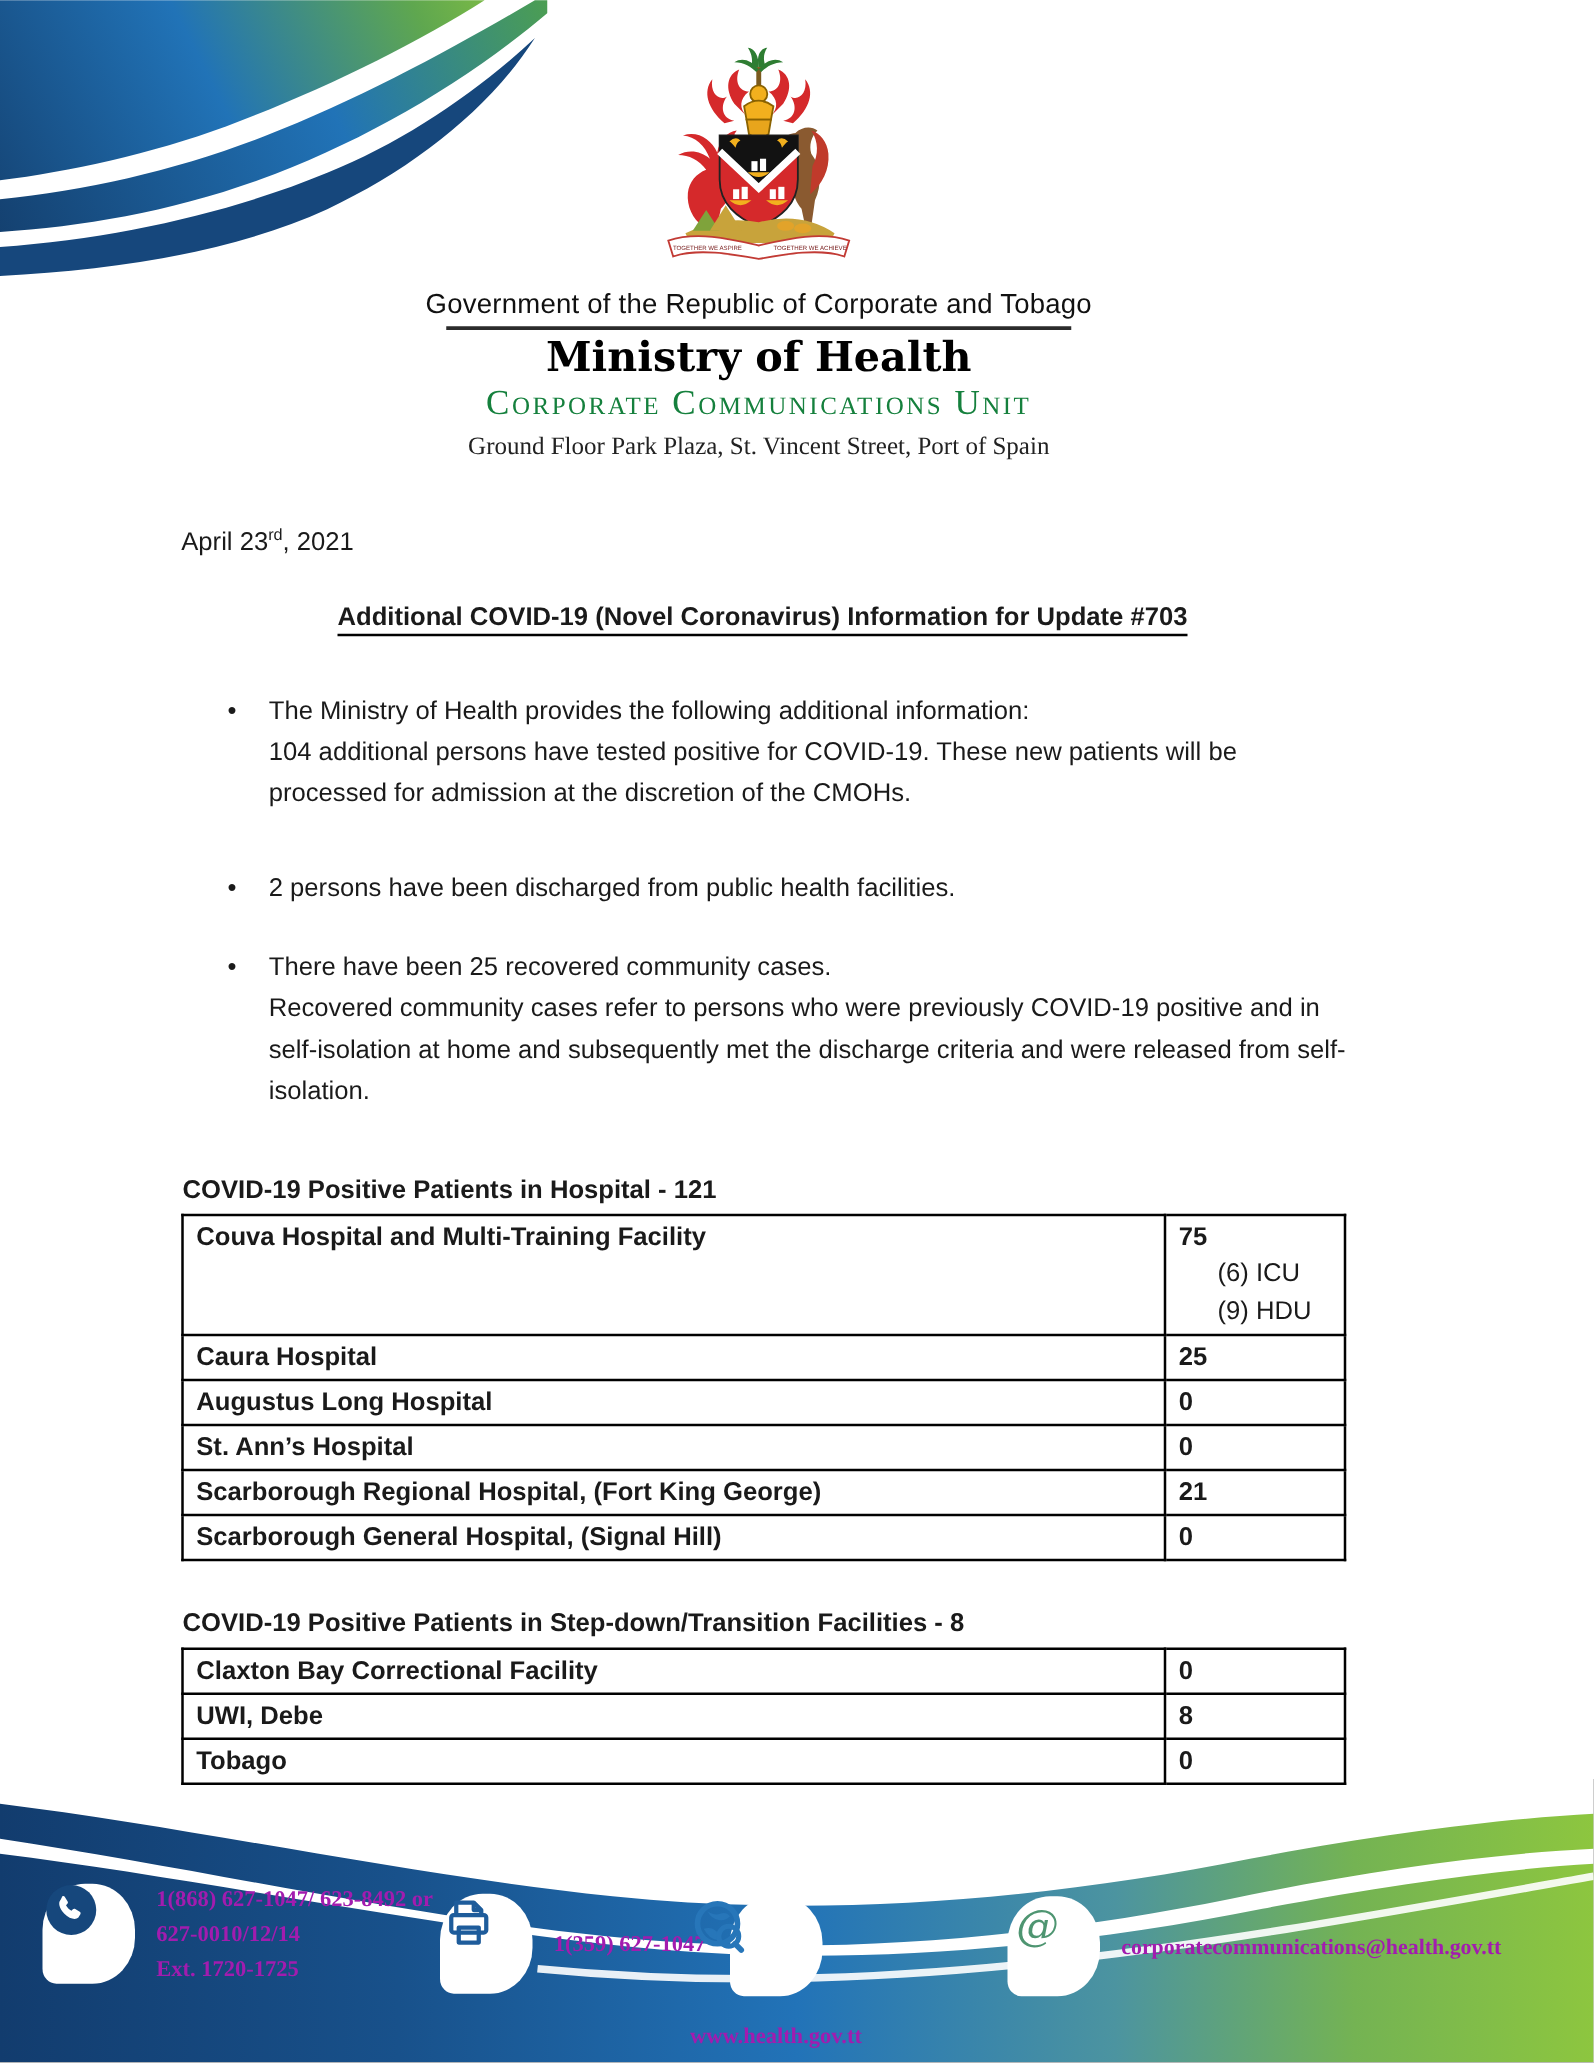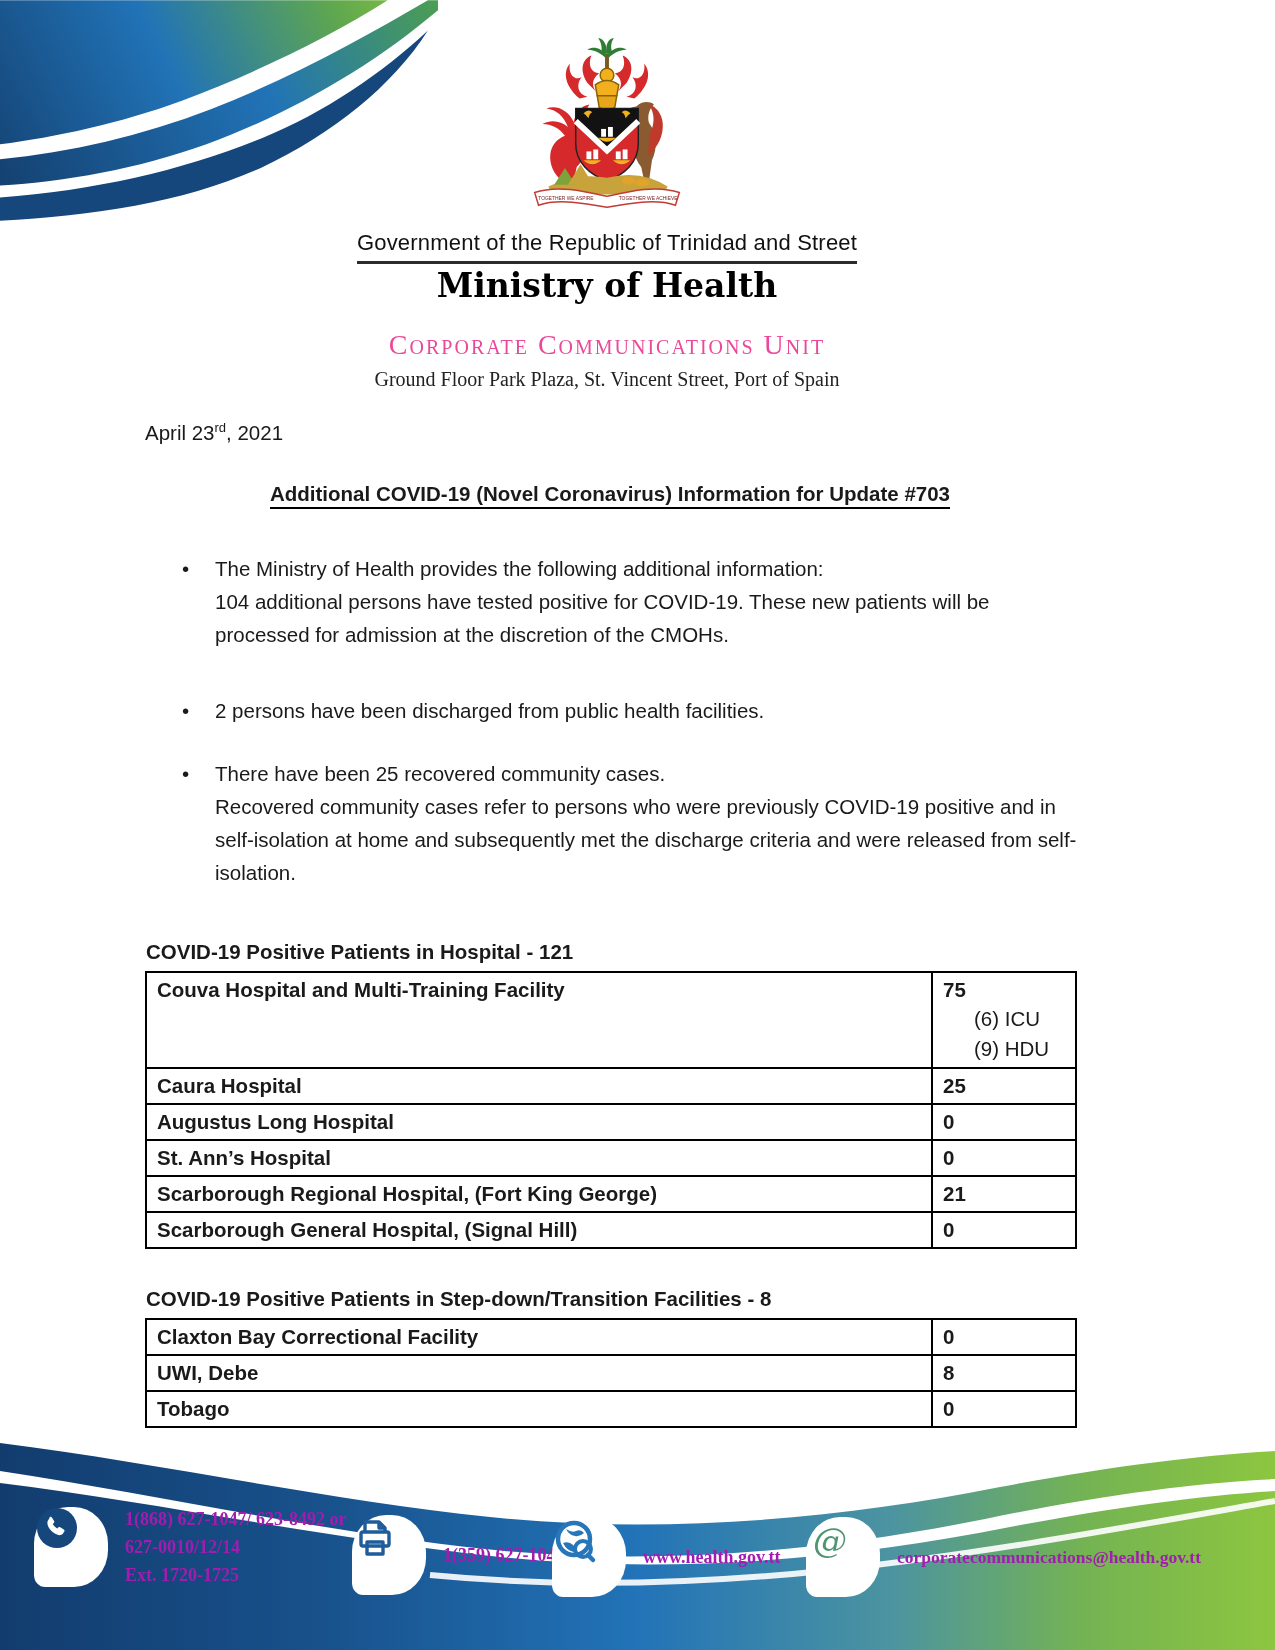--- a/index.html
+++ b/index.html
@@ -11,21 +11,21 @@
   
   .top-swoosh{position:absolute;top:0;left:0;width:438px;height:222px;}
   .footer-band{position:absolute;left:0;bottom:0;width:1275px;height:215px;}
   .footer-band svg{position:absolute;inset:0;}
   
   .header-block{position:absolute;top:38px;left:0;width:1214px;text-align:center;}
   .coat-of-arms{display:block;margin:0 auto;}
   .gov-line{font-size:22px;margin-top:16px;letter-spacing:.2px;color:#111;}
   .gov-rule{width:500px;margin:5px auto 2px;border:0;border-top:3px solid #2b2b2b;}
   .ministry{font-family:"DejaVu Serif",serif;font-weight:bold;font-size:33px;margin-top:2px;color:#000;}
-  .unit{font-family:"Liberation Serif",serif;font-variant:small-caps;font-size:28px;letter-spacing:2px;margin-top:24px;color:#ec4899;}
+  .unit{font-family:"Liberation Serif",serif;font-variant:small-caps;font-size:28px;letter-spacing:2px;margin-top:2px;color:#15803d;}
   .address{font-family:"Liberation Serif",serif;font-size:20px;margin-top:7px;color:#222;}
   
   .date-line{position:absolute;top:420px;left:145px;width:930px;text-align:left;font-weight:normal;font-size:20.5px;}
   .date-line sup{font-size:13px;}
   .doc-title{position:absolute;top:482px;left:145px;width:930px;text-align:center;font-weight:bold;font-size:20.5px;}
   .doc-title span{border-bottom:2.5px solid #000;padding-bottom:2px;}
   .bullets{position:absolute;top:552px;left:145px;width:932px;font-size:20.5px;line-height:33px;}
   .bullet{display:flex;}
   .bullet.b1{margin-bottom:43px;}
   .bullet.b2{margin-bottom:30px;}
@@ -38,21 +38,21 @@
   table.facility-table td{border:2.5px solid #000;padding:3px 10px;font-size:20.5px;line-height:28px;vertical-align:top;}
   table.facility-table td.fac{font-weight:bold;}
   table.facility-table td.val{font-weight:bold;width:122px;}
   table.facility-table td.val .sub{font-weight:normal;line-height:30px;margin-left:31px;}
   .tgap{height:38px;}
   
   .footer-items{position:absolute;inset:0;color:#a21caf;}
   .f-item{position:absolute;display:flex;align-items:center;gap:17px;}
   .f-item.phone{left:34px;top:70px;}
   .f-item.fax{left:352px;top:80px;}
-  .f-item.web{left:552px;top:82px;}
+  .f-item.web{left:552px;top:82px;flex-direction:column;}
   .f-item.mail{left:806px;top:82px;}
   .blob{width:74px;height:80px;background:#fff;border-radius:46% 46% 46% 15%;
         display:flex;align-items:center;justify-content:center;flex:none;}
   .f-text{font-family:"Liberation Serif",serif;font-weight:bold;font-size:18px;line-height:28px;white-space:pre-line;}
   .f-item.mail .f-text{font-size:17.5px;}
 </style>
 </head>
 <body>
 
 <div class="page">
@@ -124,21 +124,21 @@
       <path d="M30,152 q30,-15 60,-9 q35,-9 62,9 l-4,8 H34 Z" fill="#C8A33B"></path>
       <path d="M36,150 l11,-17 l11,17 Z" fill="#7FA33B"></path>
       <path d="M50,150 l13,-21 l13,21 Z" fill="#C8A33B"></path>
       <ellipse cx="112" cy="146" rx="7" ry="4" fill="#E2A32A"></ellipse>
       <ellipse cx="126" cy="148" rx="7" ry="4" fill="#E2A32A"></ellipse>
 
       <path d="M16,158 C40,150 68,157 90,162 C112,157 140,150 164,158 L160,171 C140,164 112,169 90,173 C68,169 40,164 20,171 Z" fill="#ffffff" stroke="#C23B35" stroke-width="1.5"></path>
       <text x="48" y="166" font-size="5" fill="#7a2020" text-anchor="middle">TOGETHER WE ASPIRE</text>
       <text x="132" y="166" font-size="5" fill="#7a2020" text-anchor="middle">TOGETHER WE ACHIEVE</text>
     </svg>
-    <div class="gov-line">Government of the Republic of Trinidad and Street</div>
+    <div class="gov-line">Government of the Republic of Corporate and Tobago</div>
     <hr class="gov-rule">
     <div class="ministry">Ministry of Health</div>
     <div class="unit">Corporate Communications Unit</div>
     <div class="address">Ground Floor Park Plaza, St. Vincent Street, Port of Spain</div>
   </div>
 
   <div class="date-line">
     <span>April 23</span><sup>rd</sup><span>, 2021</span>
   </div>
 

